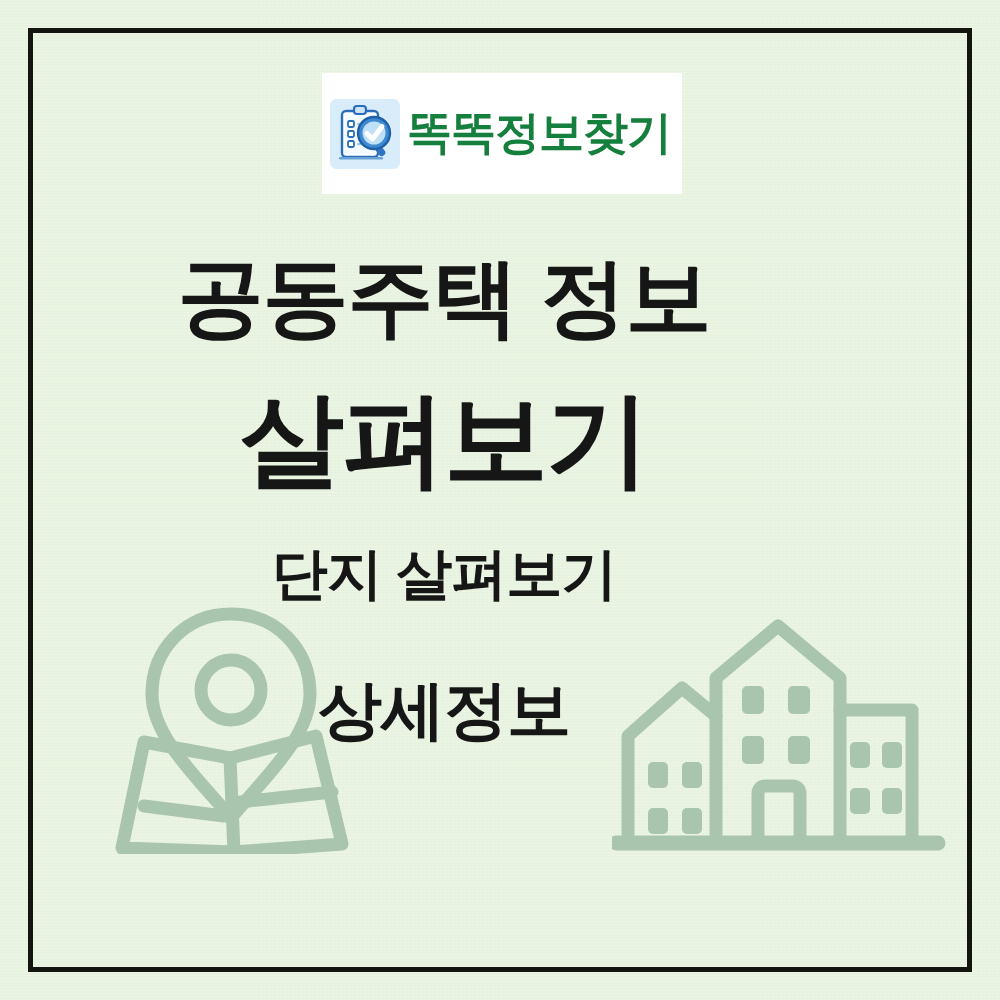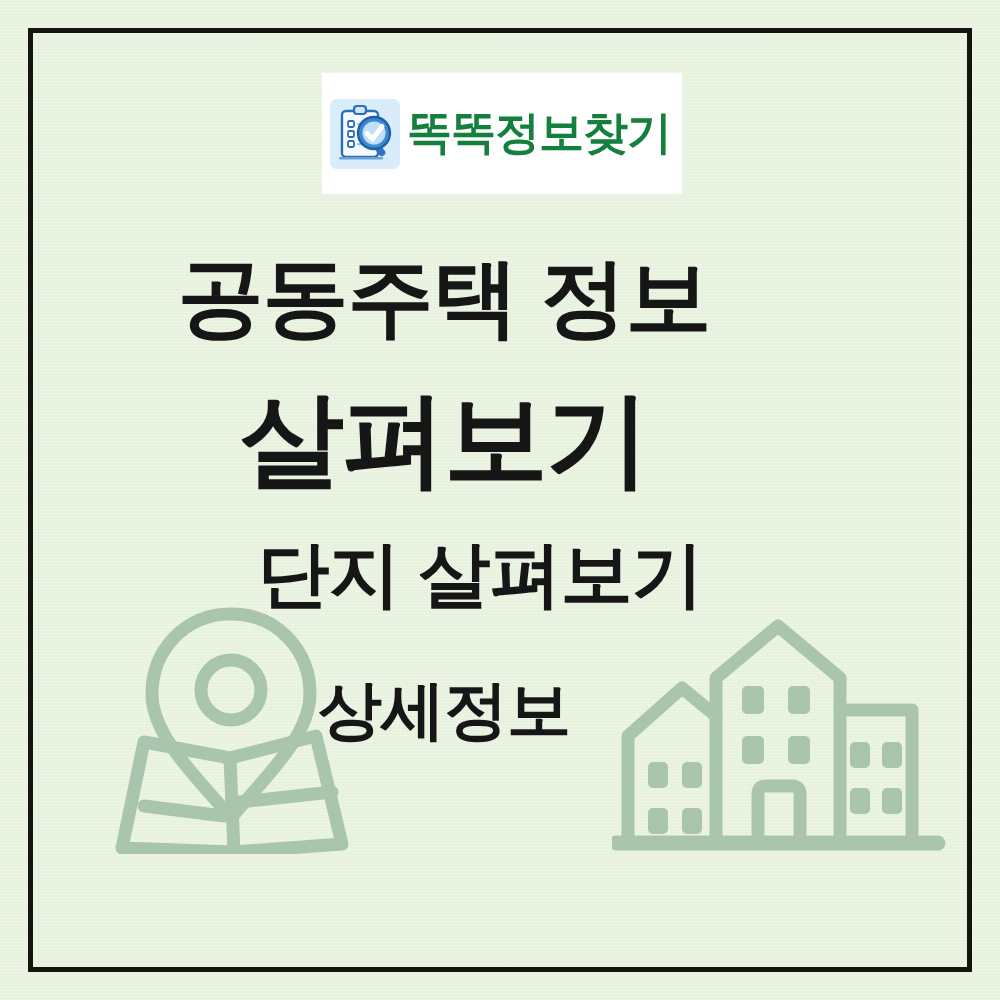--- a/index.html
+++ b/index.html
@@ -130,24 +130,23 @@
     letter-spacing: -1px;
   }
   #headline-line-2 {
     top: 383px;
     font-size: 104px;
     line-height: 112px;
     letter-spacing: -2px;
   }
   #headline-line-3 {
     top: 527px;
-    font-size: 72px;
+    font-size: 56px;
     line-height: 94px;
     letter-spacing: -1px;
-    padding-left: 36px;
   }
   #headline-line-4 {
     top: 663px;
     font-size: 64px;
     line-height: 94px;
     letter-spacing: -1px;
   }
 </style>
 </head>
 <body>

